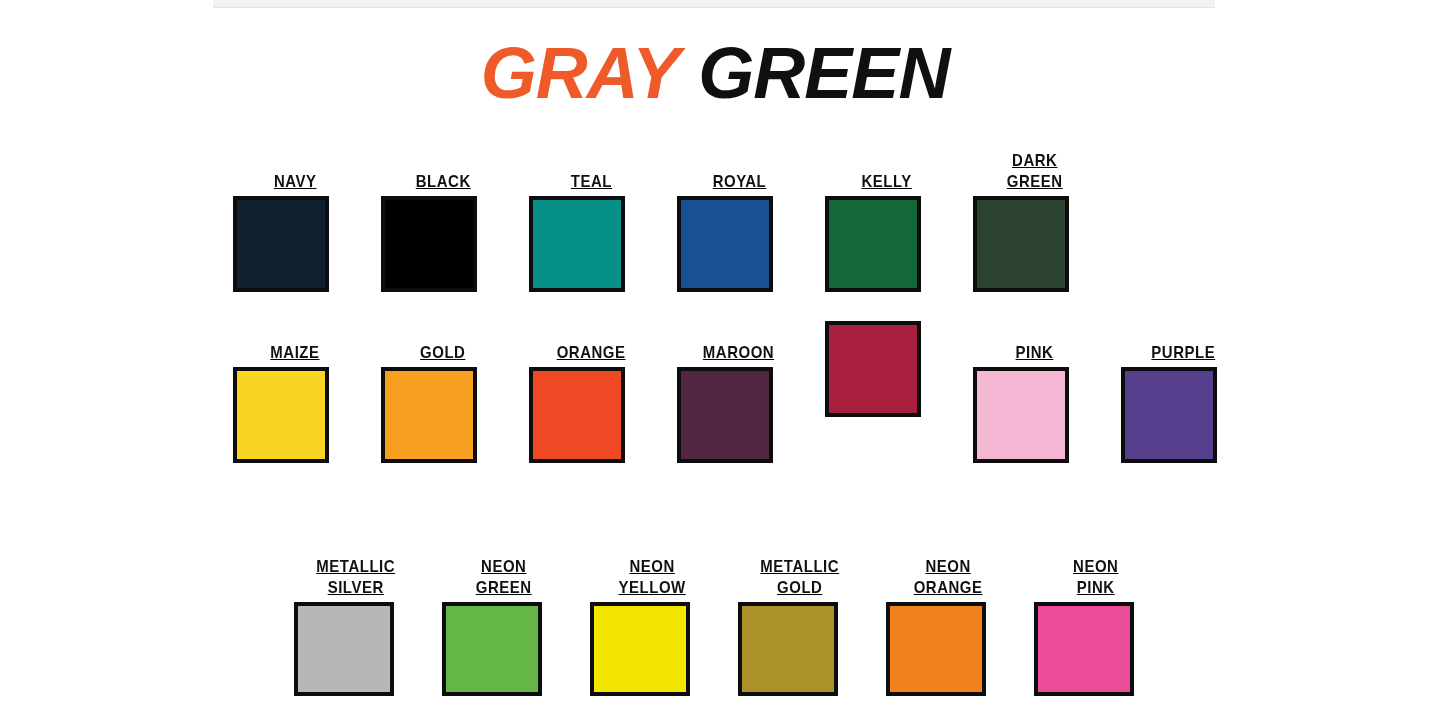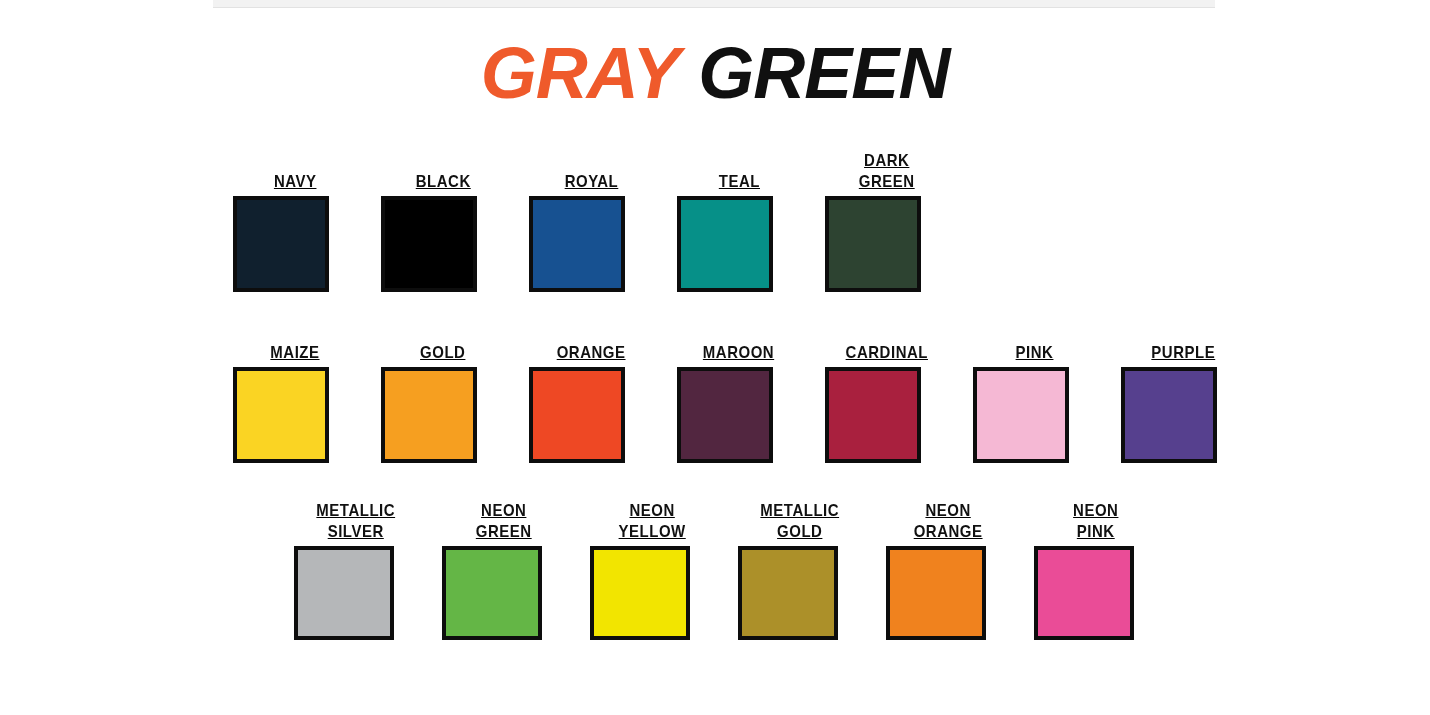--- a/index.html
+++ b/index.html
@@ -70,21 +70,21 @@
     top: 0;
     width: 1430px;
   }
   .row {
     position: absolute;
     display: flex;
     align-items: flex-start;
   }
   .row-1 { left: 233px; top: 150px; }
   .row-2 { left: 233px; top: 321px; }
-  .row-3 { left: 294px; top: 500px; }
+  .row-3 { left: 294px; top: 556px; }
 
   .cell {
     width: 124px;
     margin-right: 24px;
     display: flex;
     flex-direction: column;
     text-decoration: underline;
   }
   .cell:last-child { margin-right: 0; }
 
@@ -145,29 +145,35 @@
           <div class="swatch" style="background: rgb(16, 32, 46);"></div>
         </div>
         <div class="cell">
           <div class="label-wrap">
             <div class="swatch-label">BLACK</div>
           </div>
           <div class="swatch" style="background: rgb(0, 0, 0);"></div>
         </div>
         <div class="cell">
           <div class="label-wrap">
+            <div class="swatch-label">TEAL</div>
+          </div>
+          <div class="swatch" style="background: rgb(6, 144, 136);"></div>
+        </div>
+        <div class="cell">
+          <div class="label-wrap">
             <div class="swatch-label">ROYAL</div>
           </div>
           <div class="swatch" style="background: rgb(23, 81, 145);"></div>
         </div>
         <div class="cell">
           <div class="label-wrap">
-            <div class="swatch-label">TEAL</div>
-          </div>
-          <div class="swatch" style="background: rgb(6, 144, 136);"></div>
+            <div class="swatch-label">KELLY</div>
+          </div>
+          <div class="swatch" style="background: rgb(19, 104, 58);"></div>
         </div>
         <div class="cell">
           <div class="label-wrap two-line">
             <div class="swatch-label">DARK
 GREEN</div>
           </div>
           <div class="swatch" style="background: rgb(45, 67, 49);"></div>
         </div>
       </div>
     <div class="row row-2">
@@ -189,23 +195,20 @@
           </div>
           <div class="swatch" style="background: rgb(238, 72, 36);"></div>
         </div>
         <div class="cell">
           <div class="label-wrap">
             <div class="swatch-label">MAROON</div>
           </div>
           <div class="swatch" style="background: rgb(82, 38, 64);"></div>
         </div>
         <div class="cell">
-          <div class="label-wrap">
-            <div class="swatch-label">CARDINAL</div>
-          </div>
           <div class="swatch" style="background: rgb(169, 32, 62);"></div>
         </div>
         <div class="cell">
           <div class="label-wrap">
             <div class="swatch-label">PINK</div>
           </div>
           <div class="swatch" style="background: rgb(245, 184, 212);"></div>
         </div>
         <div class="cell">
           <div class="label-wrap">

